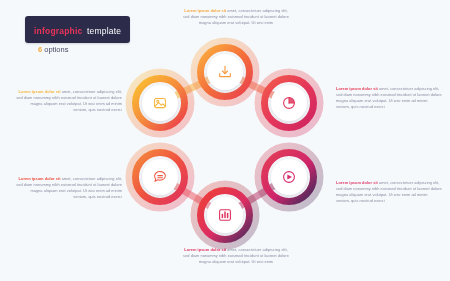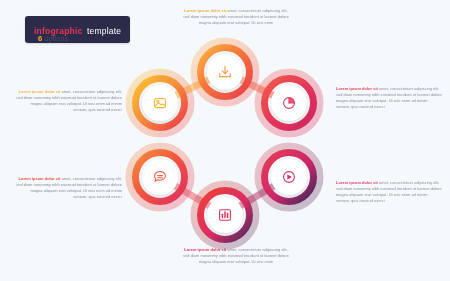--- a/index.html
+++ b/index.html
@@ -16,21 +16,21 @@
     position:absolute;left:25px;top:16px;
     background:#2c2c4a;
     border-radius:3px;
     padding:4px 9px 5px 9px;
     box-shadow:0 1px 2px rgba(40,40,70,.18);
     white-space:nowrap;
   }
   .badge .w1{color:#e8345a;font-size:8.5px;font-weight:bold;letter-spacing:.2px;}
   .badge .w2{color:#ffffff;font-size:8.5px;font-weight:normal;letter-spacing:.2px;}
   .subtitle{
-    position:absolute;left:38px;top:34px;
+    position:absolute;left:38px;top:45px;
     font-size:7.5px;white-space:nowrap;
   }
   .subtitle .num{color:#f7a93b;font-weight:bold;}
   .subtitle .lbl{color:#4a4a66;}
 
   
   .tblock{
     position:absolute;
     font-size:3.9px;
     line-height:6.1px;

